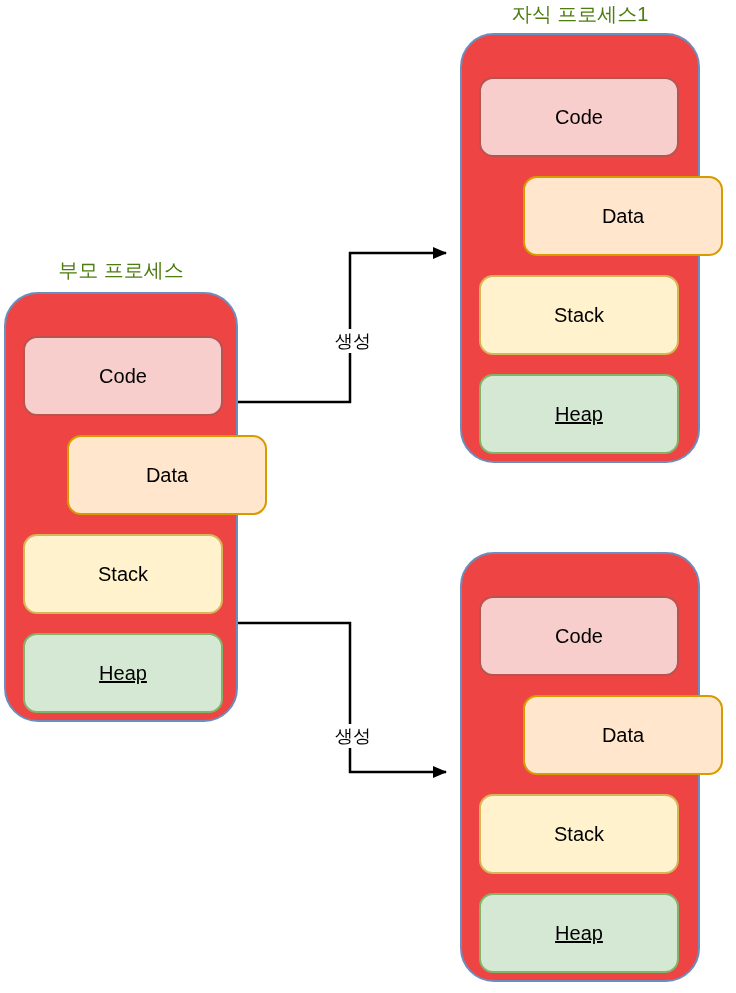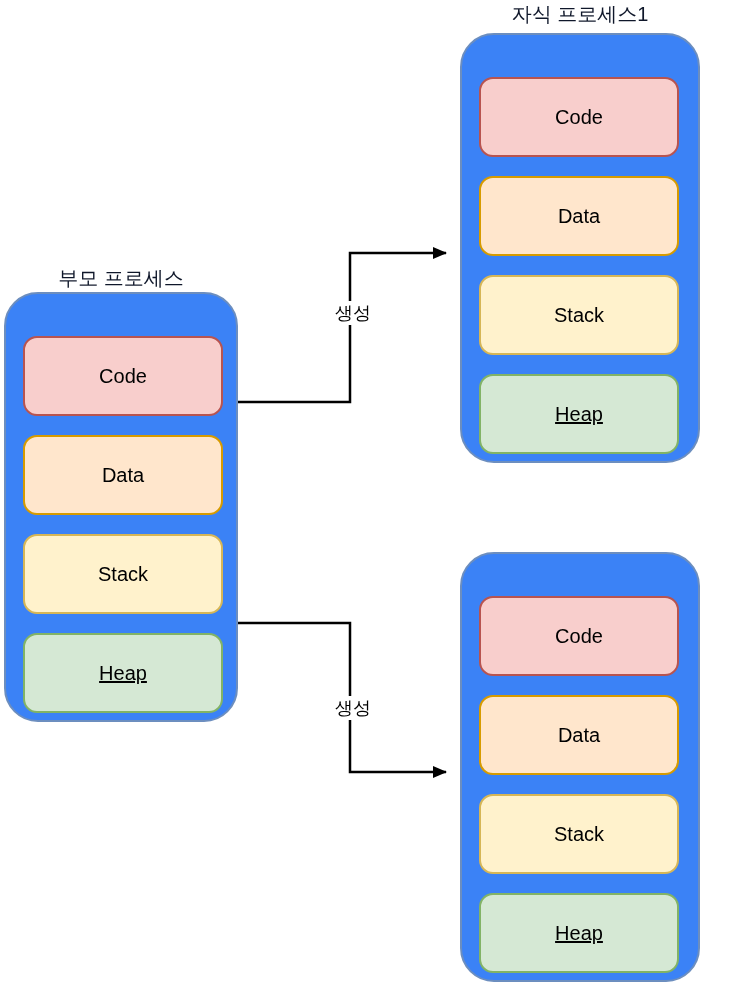--- a/index.html
+++ b/index.html
@@ -17,28 +17,28 @@
   }
   .canvas {
     position: absolute;
     inset: 0;
   }
   .proc-title {
     position: absolute;
     text-align: center;
     font-size: 20px;
     line-height: 26px;
-    color: #0f172a;
+    color: #4d7c0f;
     white-space: nowrap;
   }
   .container {
     position: absolute;
     width: 240px;
     height: 430px;
-    background: #3b82f6;
+    background: #ef4444;
     border: 2px solid #6c8ebf;
     border-radius: 34px;
     box-sizing: border-box;
   }
   .seg {
     position: absolute;
     left: 17px;
     width: 200px;
     height: 80px;
     border-radius: 14px;
@@ -47,44 +47,45 @@
     display: flex;
     align-items: center;
     justify-content: center;
     font-size: 20px;
   }
   .s0 { top: 42px; }
   .s1 { top: 141px; }
   .s2 { top: 240px; }
   .s3 { top: 339px; }
   .seg-code  { background: #f8cecc; border-color: #b85450; }
-  .seg-data  { background: #ffe6cc; border-color: #d79b00; }
+  .seg-data  { background: #ffe6cc; border-color: #d79b00; margin-left: 44px; }
   .seg-stack { background: #fff2cc; border-color: #d6b656; }
   .seg-heap  { background: #d5e8d4; border-color: #82b366; text-decoration: underline; }
 
-  #title-parent { left: 4px;   top: 257px; width: 234px; margin-top: 8px; }
+  #title-parent { left: 4px;   top: 257px; width: 234px; }
   #cont-parent  { left: 4px;   top: 292px; width: 234px; }
   #title-child1 { left: 460px; top: 1px;   width: 240px; }
   #cont-child1  { left: 460px; top: 33px; }
   #title-child2 { left: 460px; top: 520px; width: 240px; }
   #cont-child2  { left: 460px; top: 552px; }
 
   svg.arrows {
     position: absolute;
     left: 0;
     top: 0;
   }
   .edge-label {
     position: absolute;
     transform: translate(-50%, -50%);
     background: #ffffff;
     padding: 0 2px;
     font-size: 18px;
     color: #000000;
     white-space: nowrap;
+    margin-top: 28px;
   }
   #edge-label-1 { left: 353px; top: 313px; }
   #edge-label-2 { left: 353px; top: 708px; }
 </style>
 </head>
 <body>
 
 <div class="canvas">
 
   <svg class="arrows" width="736" height="993" viewBox="0 0 736 993">

